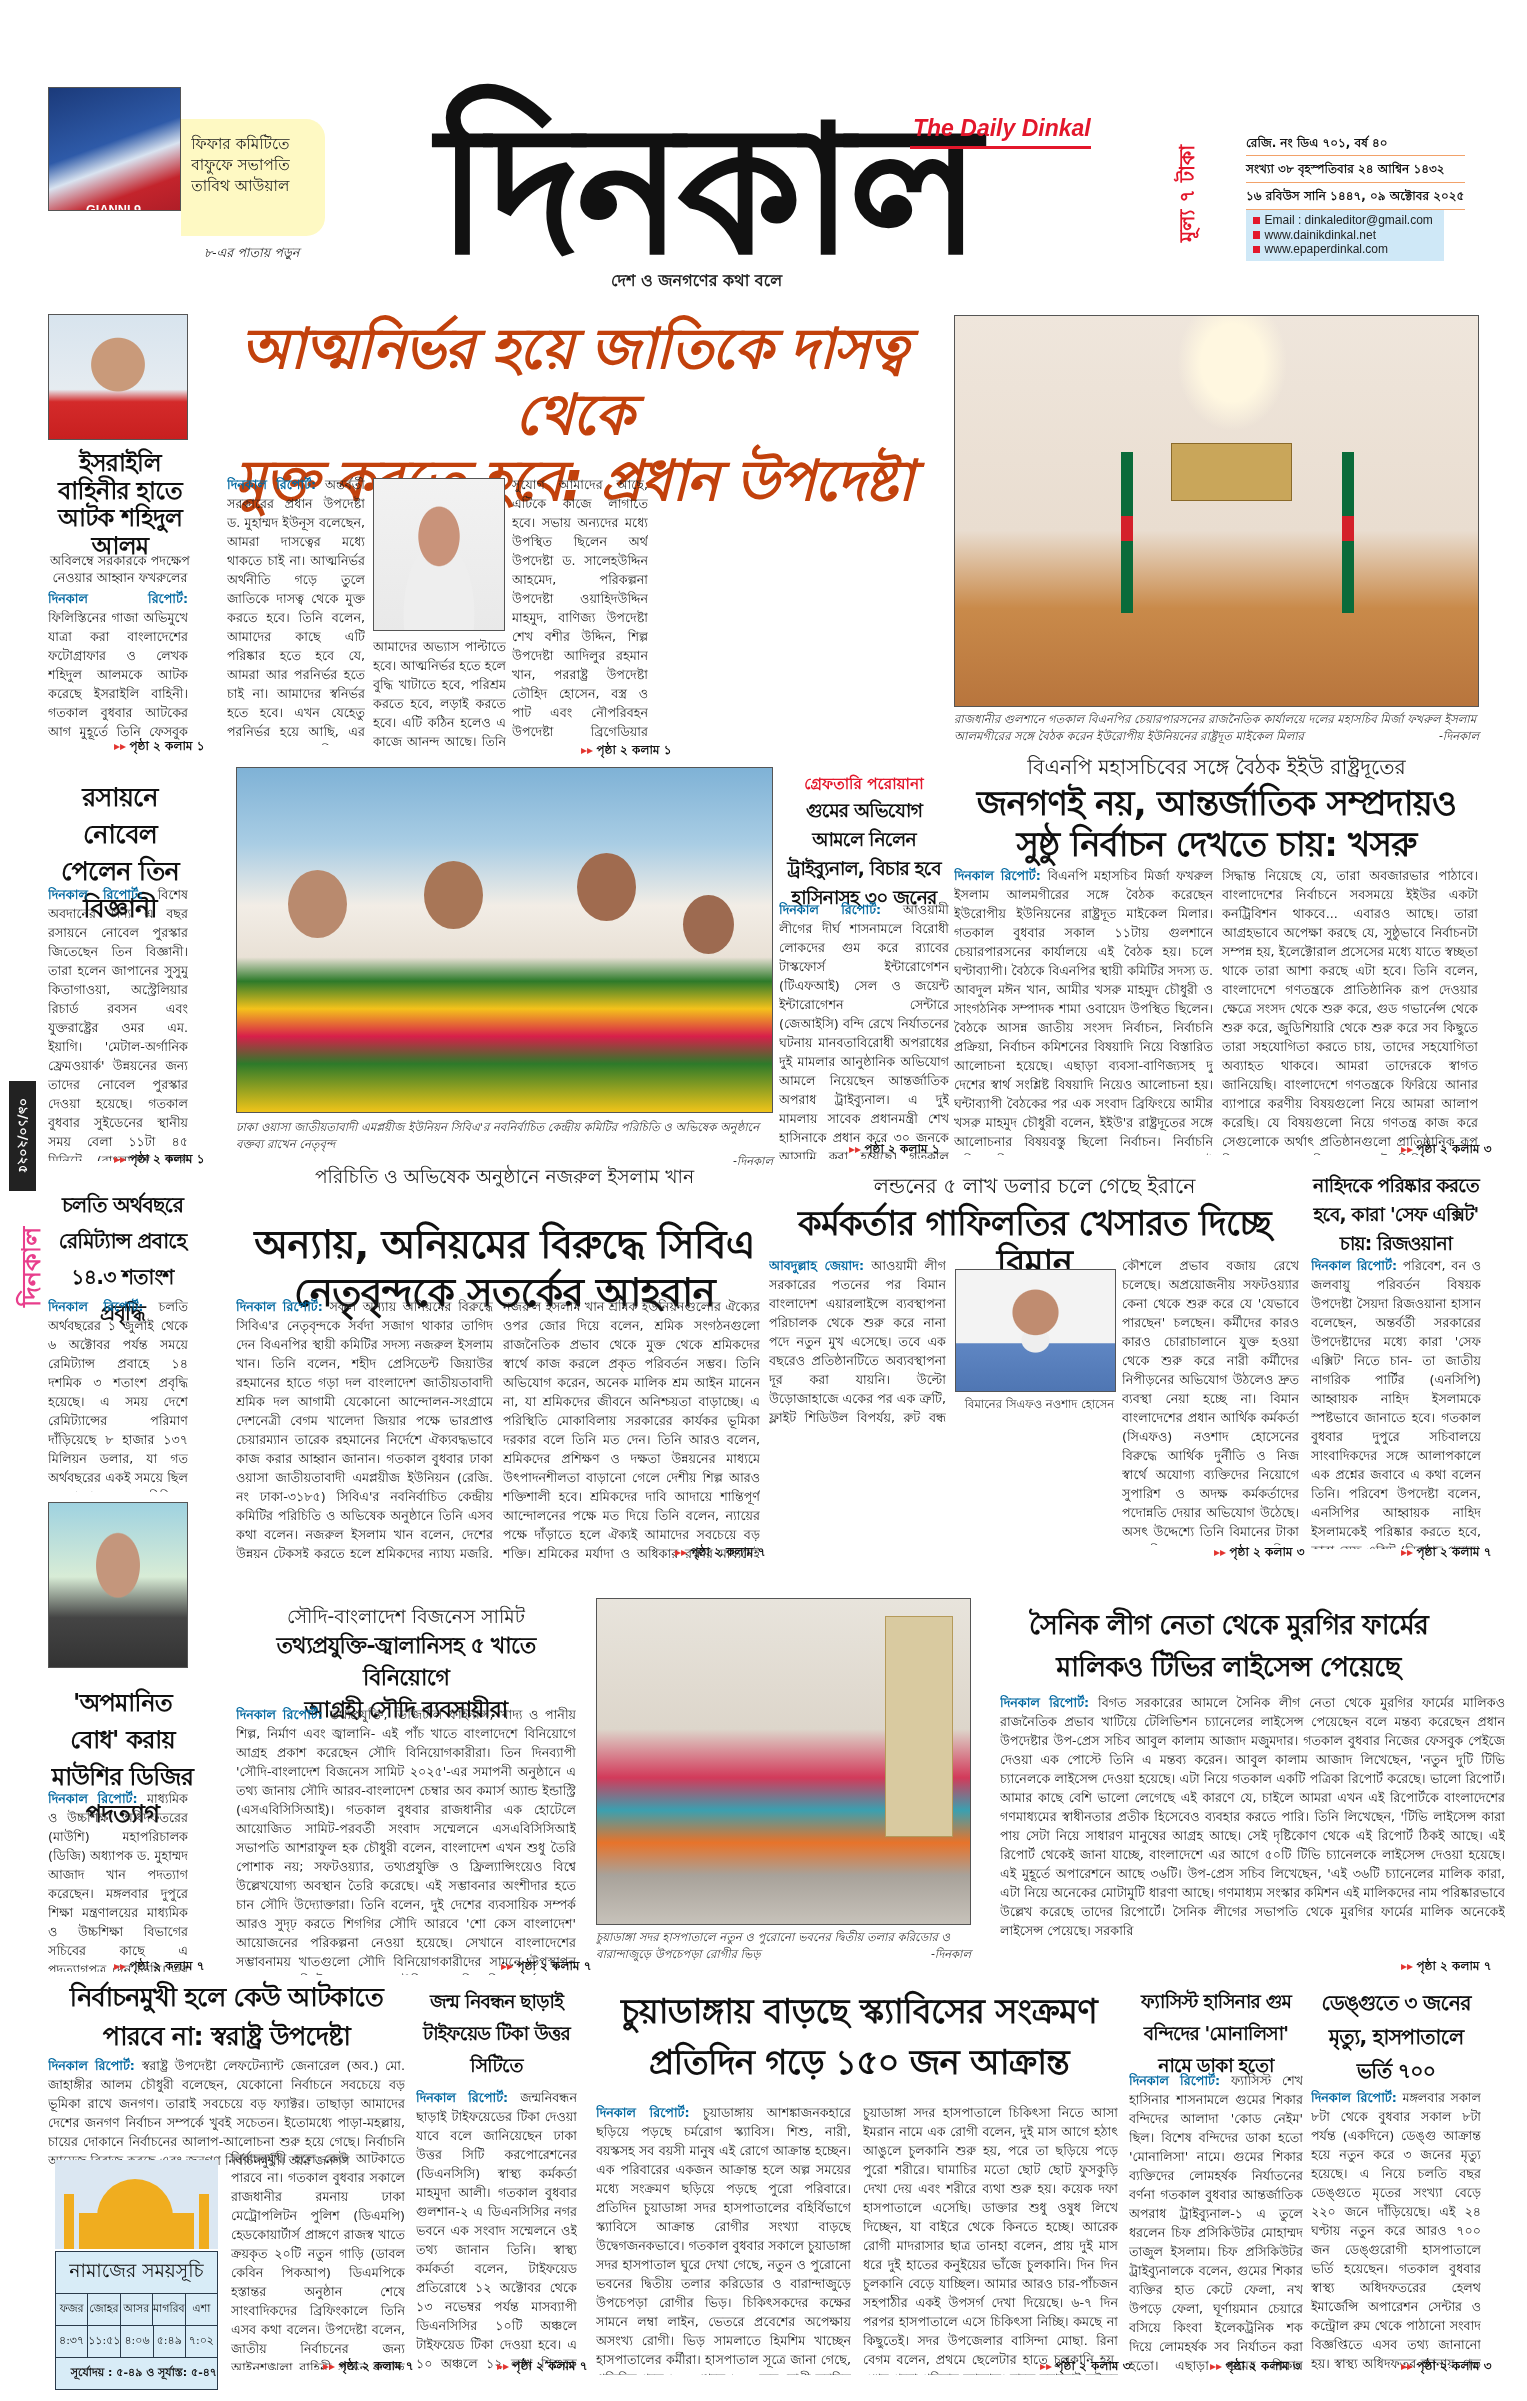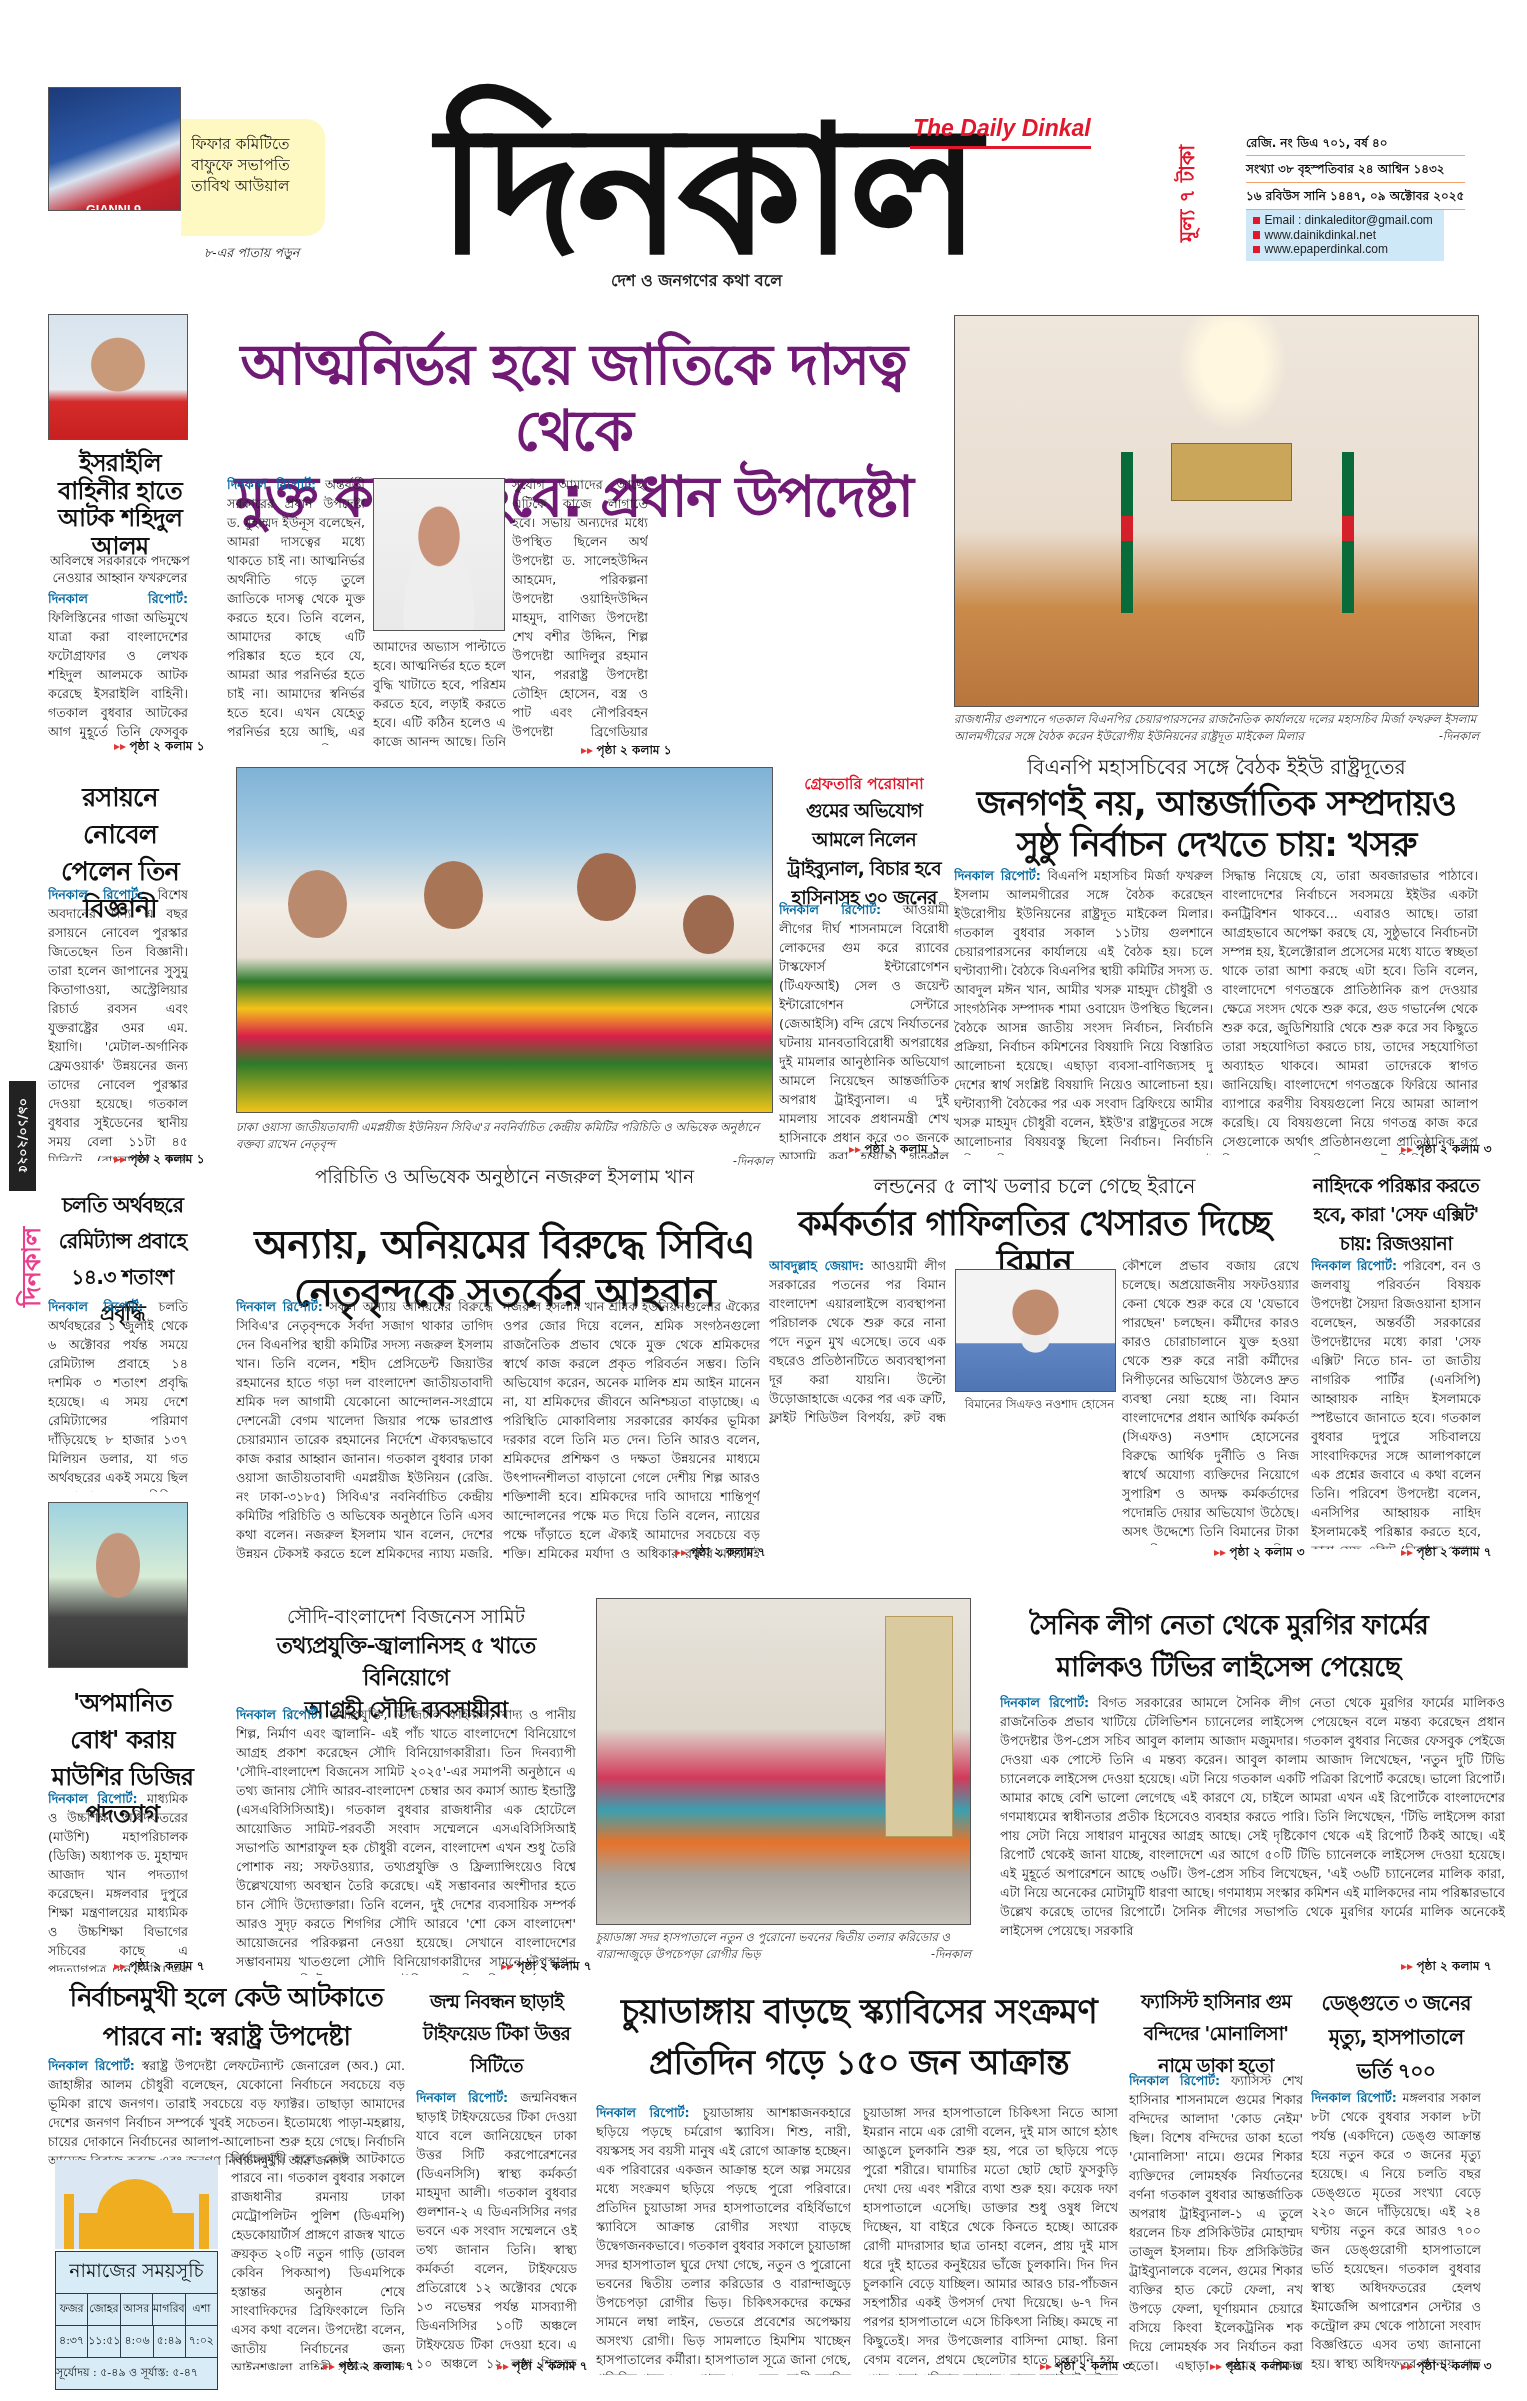--- a/index.html
+++ b/index.html
@@ -51,21 +51,21 @@
 <div class="abs" style="left:10.2px;top:1205px;writing-mode:vertical-rl;transform:rotate(180deg);font-size:25.5px;font-weight:bold;color:#e83e8c;height:102px;">দিনকাল</div>
 
 <div class="photo" style="left:48px;top:314px;width:140px;height:126px;background:radial-gradient(circle at 50% 40%,#c99a7a 0 26%,transparent 27%),linear-gradient(180deg,#d8e4ee 0%,#e6ecf1 60%,#d42a2a 70%,#c82020 100%);"></div>
 <div class="abs hl" style="left:48px;top:450px;width:144px;font-size:24px;">ইসরাইলি বাহিনীর হাতে আটক শহিদুল আলম</div>
 <div class="abs kicker" style="left:48px;top:552px;width:144px;font-size:12.7px;line-height:17px;">অবিলম্বে সরকারকে পদক্ষেপ নেওয়ার আহ্বান ফখরুলের</div>
 <div class="abs body-text" style="left:48px;top:589px;width:140px;height:153px;">
   <b>দিনকাল রিপোর্ট:</b> <span>ফিলিস্তিনের গাজা অভিমুখে যাত্রা করা বাংলাদেশের ফটোগ্রাফার ও লেখক শহিদুল আলমকে আটক করেছে ইসরাইলি বাহিনী। গতকাল বুধবার আটকের আগ মুহূর্তে তিনি ফেসবুক পোস্টে বিষয়টি জানান। তার শেষ ভিডিওবার্তা আপলোড করার আগে তাকে বহনকারী জাহাজ</span>
 </div>
 <div class="abs cont" style="left:114px;top:737px;"><span class="arr">▸▸</span><span>পৃষ্ঠা ২ কলাম ১</span></div>
 
-<div class="abs hl" style="left:221px;top:332px;width:705px;font-size:56px;line-height:66px;color:#701a75;letter-spacing:-1.7px;">
+<div class="abs hl" style="left:221px;top:316px;width:705px;font-size:56px;line-height:66px;color:#c2410c;letter-spacing:-1.7px;font-style:italic;">
   <div>আত্মনির্ভর হয়ে জাতিকে দাসত্ব থেকে</div>
   <div>মুক্ত করতে হবে: প্রধান উপদেষ্টা</div>
 </div>
 <div class="abs body-text" style="left:227px;top:475px;width:138px;height:270px;">
   <b>দিনকাল রিপোর্ট:</b> <span>অন্তর্বর্তী সরকারের প্রধান উপদেষ্টা ড. মুহাম্মদ ইউনূস বলেছেন, আমরা দাসত্বের মধ্যে থাকতে চাই না। আত্মনির্ভর অর্থনীতি গড়ে তুলে জাতিকে দাসত্ব থেকে মুক্ত করতে হবে। তিনি বলেন, আমাদের কাছে এটি পরিষ্কার হতে হবে যে, আমরা আর পরনির্ভর হতে চাই না। আমাদের স্বনির্ভর হতে হবে। এখন যেহেতু পরনির্ভর হয়ে আছি, এর থেকে যত তাড়াতাড়ি সম্ভব বের হয়ে স্বনির্ভর হওয়ার দিকে মনোযোগ দিতে হবে। এর বাইরে আমাদের কোনো বিকল্প নেই। গতকাল বুধবার রাজধানীর তেজগাঁওয়ে প্রধান উপদেষ্টার কার্যালয়ে বাংলাদেশের এলডিসি (স্বল্পোন্নত দেশ) থেকে উত্তরণ সংক্রান্ত আলোচনা সভার প্রারম্ভিক বক্তৃতায় তিনি এসব কথা বলেন। ড. ইউনূসের সভাপতিত্বে সভায় উপদেষ্টা পরিষদের একাধিক সদস্য ও ব্যবসায়ীসহ উচ্চপর্যায়ের ব্যক্তিরা উপস্থিত ছিলেন। ড. মুহাম্মদ ইউনূস বলেন,</span>
 </div>
 <div class="photo" style="left:373px;top:478px;width:132px;height:153px;background:radial-gradient(ellipse at 50% 38%,#c9937a 0 22%,transparent 23%),radial-gradient(ellipse at 50% 90%,#eee 0 38%,transparent 39%),linear-gradient(180deg,#f2f2f2,#e9e9e9);"></div>
 <div class="abs body-text" style="left:373px;top:637px;width:133px;height:109px;">
   <span>আমাদের অভ্যাস পাল্টাতে হবে। আত্মনির্ভর হতে হলে বুদ্ধি খাটাতে হবে, পরিশ্রম করতে হবে, লড়াই করতে হবে। এটি কঠিন হলেও এ কাজে আনন্দ আছে। তিনি বলেন, আমরা যে নতুন বাংলাদেশের কথা বলি, নতুন বাংলাদেশ মানে হলো স্বনির্ভর বাংলাদেশ। নিজের পায়ে দাঁড়ানোর জন্য এ জাতির যথেষ্ট ক্ষমতা আছে, তারুণ্য সৃজনশীলতা আমাদের শক্তি। এ শক্তি ও</span>
 </div>
@@ -214,21 +214,21 @@
     <div style="flex:1;text-align:center;padding:6px 0;border-right:0.8px solid #2a3a4a;">মাগরিব</div>
     <div style="flex:1;text-align:center;padding:6px 0;">এশা</div>
   </div>
   <div style="display:flex;border-bottom:1.3px solid #2a3a4a;">
     <div style="flex:1;text-align:center;padding:6px 0;border-right:0.8px solid #2a3a4a;">৪:৩৭</div>
     <div style="flex:1;text-align:center;padding:6px 0;border-right:0.8px solid #2a3a4a;">১১:৫১</div>
     <div style="flex:1;text-align:center;padding:6px 0;border-right:0.8px solid #2a3a4a;">৪:০৬</div>
     <div style="flex:1;text-align:center;padding:6px 0;border-right:0.8px solid #2a3a4a;">৫:৪৯</div>
     <div style="flex:1;text-align:center;padding:6px 0;">৭:০২</div>
   </div>
-  <div style="text-align:left;padding:6px 0;font-weight:normal;">সূর্যোদয় : ৫-৪৯ ও সূর্যাস্ত: ৫-৪৭</div>
+  <div style="text-align:right;padding:6px 0;font-weight:bold;">সূর্যোদয় : ৫-৪৯ ও সূর্যাস্ত: ৫-৪৭</div>
 </div>
 
 <div class="abs hl" style="left:416px;top:1986px;width:161px;font-size:18.7px;line-height:32px;">জন্ম নিবন্ধন ছাড়াই টাইফয়েড টিকা উত্তর সিটিতে</div>
 <div class="abs body-text" style="left:416px;top:2088px;width:161px;height:284px;">
   <b>দিনকাল রিপোর্ট:</b> <span>জন্মনিবন্ধন ছাড়াই টাইফয়েডের টিকা দেওয়া যাবে বলে জানিয়েছেন ঢাকা উত্তর সিটি করপোরেশনের (ডিএনসিসি) স্বাস্থ্য কর্মকর্তা মাহমুদা আলী। গতকাল বুধবার গুলশান-২ এ ডিএনসিসির নগর ভবনে এক সংবাদ সম্মেলনে ওই তথ্য জানান তিনি। স্বাস্থ্য কর্মকর্তা বলেন, টাইফয়েড প্রতিরোধে ১২ অক্টোবর থেকে ১৩ নভেম্বর পর্যন্ত মাসব্যাপী ডিএনসিসির ১০টি অঞ্চলে টাইফয়েড টিকা দেওয়া হবে। এ ১০ অঞ্চলে ১২ লাখ শিশুকে টিকা দেওয়ার লক্ষ্যমাত্রা নির্ধারণ করা হয়েছে। এর মধ্যে ২১৮১</span>
 </div>
 <div class="abs cont" style="left:497px;top:2357px;"><span class="arr">▸▸</span><span>পৃষ্ঠা ২ কলাম ৭</span></div>
 
 <div class="abs hl" style="left:596px;top:1986px;width:526px;font-size:34px;line-height:51px;">
   <div>চুয়াডাঙ্গায় বাড়ছে স্ক্যাবিসের সংক্রমণ</div>

